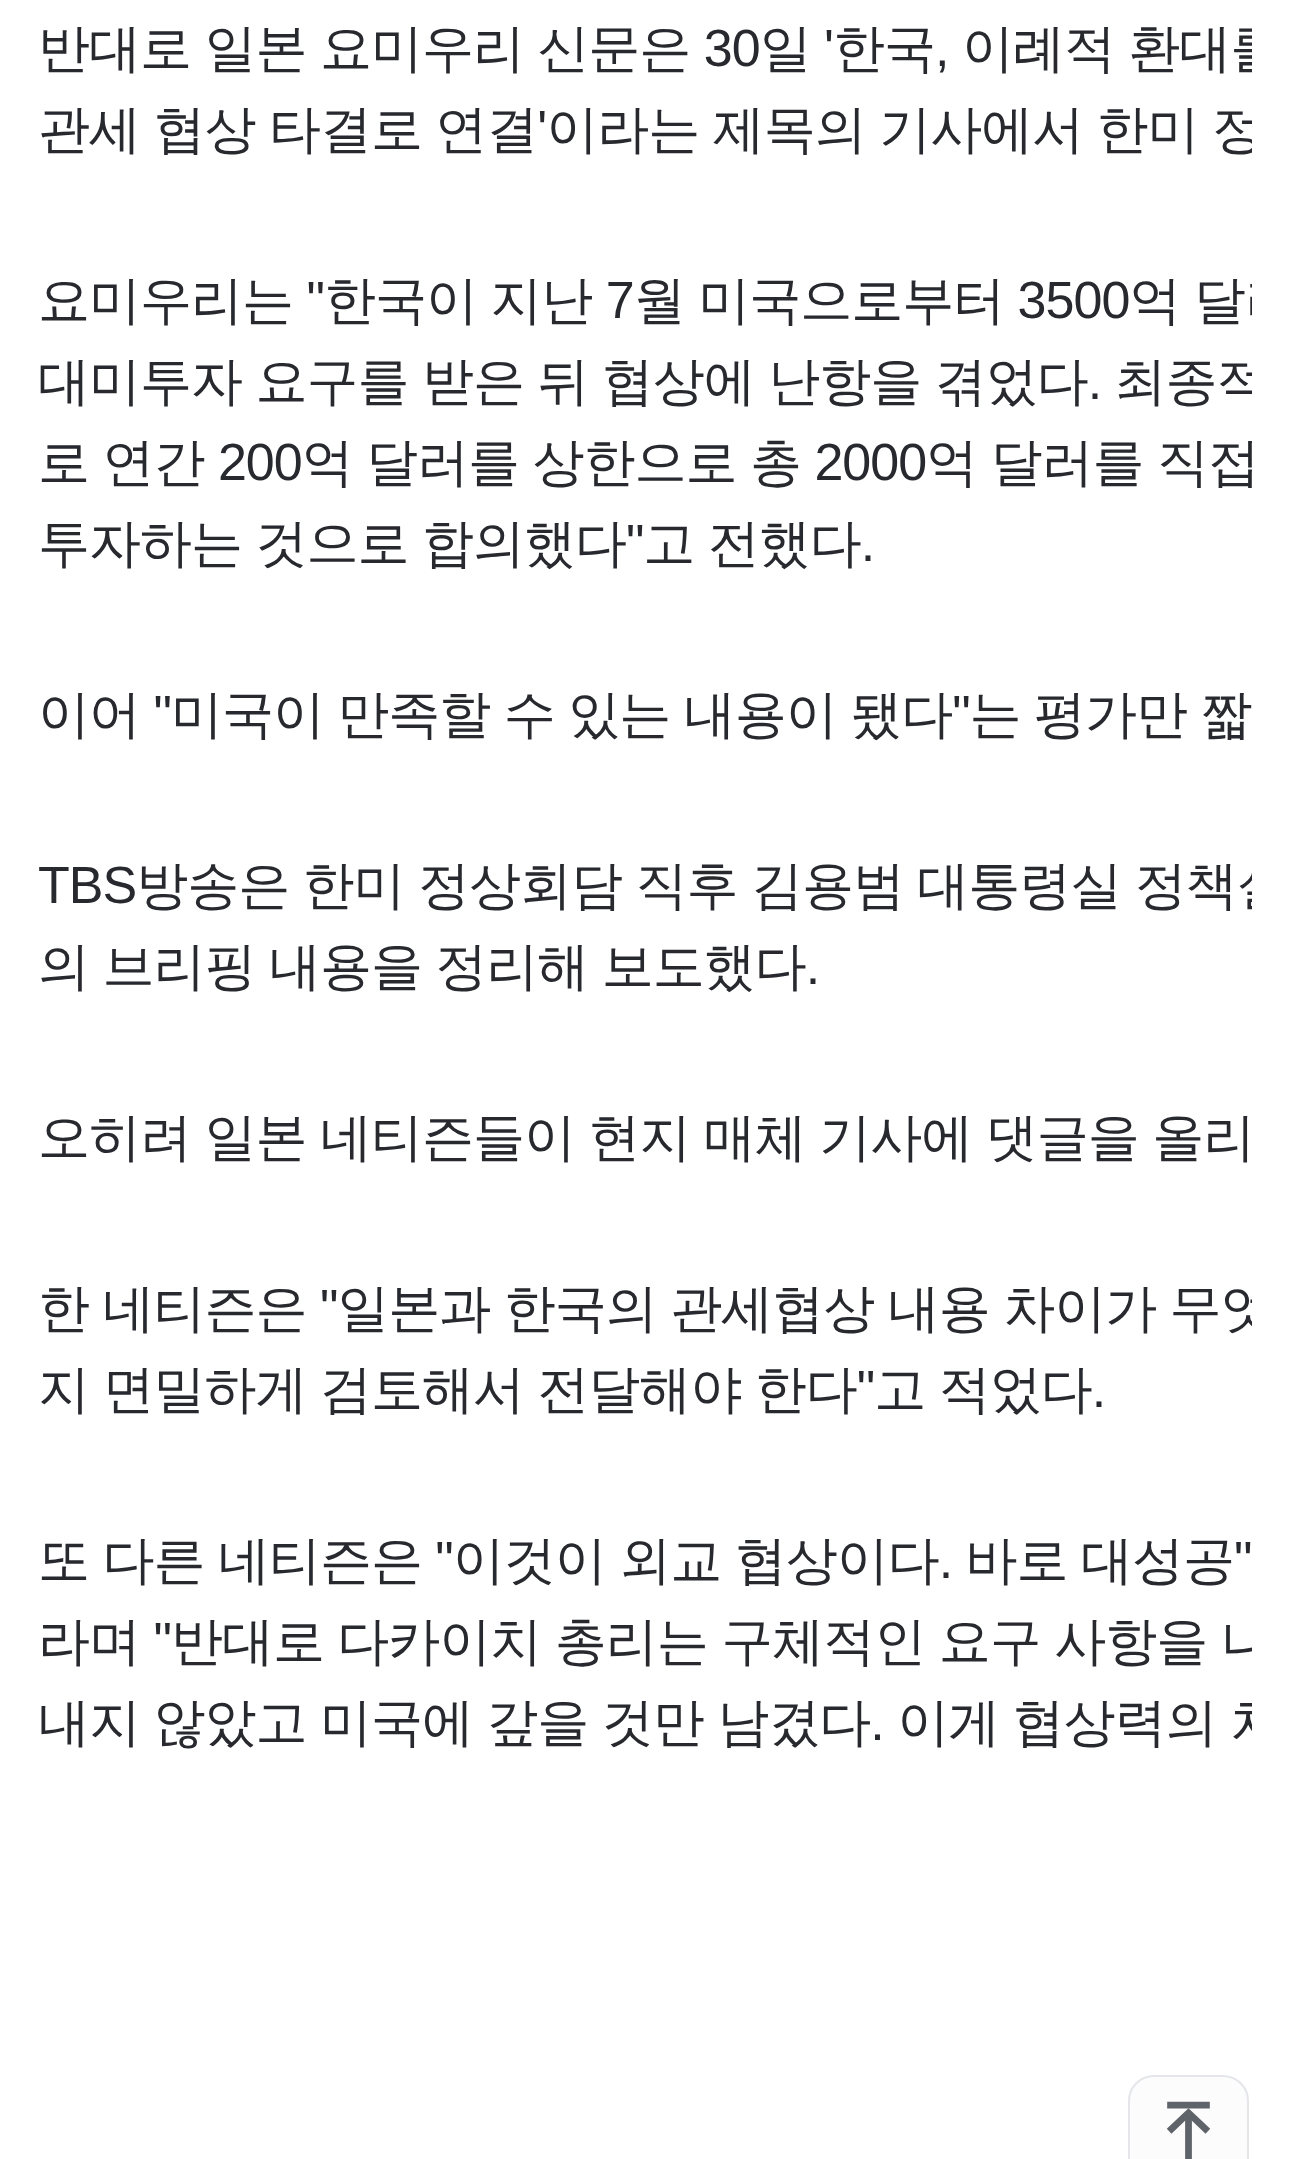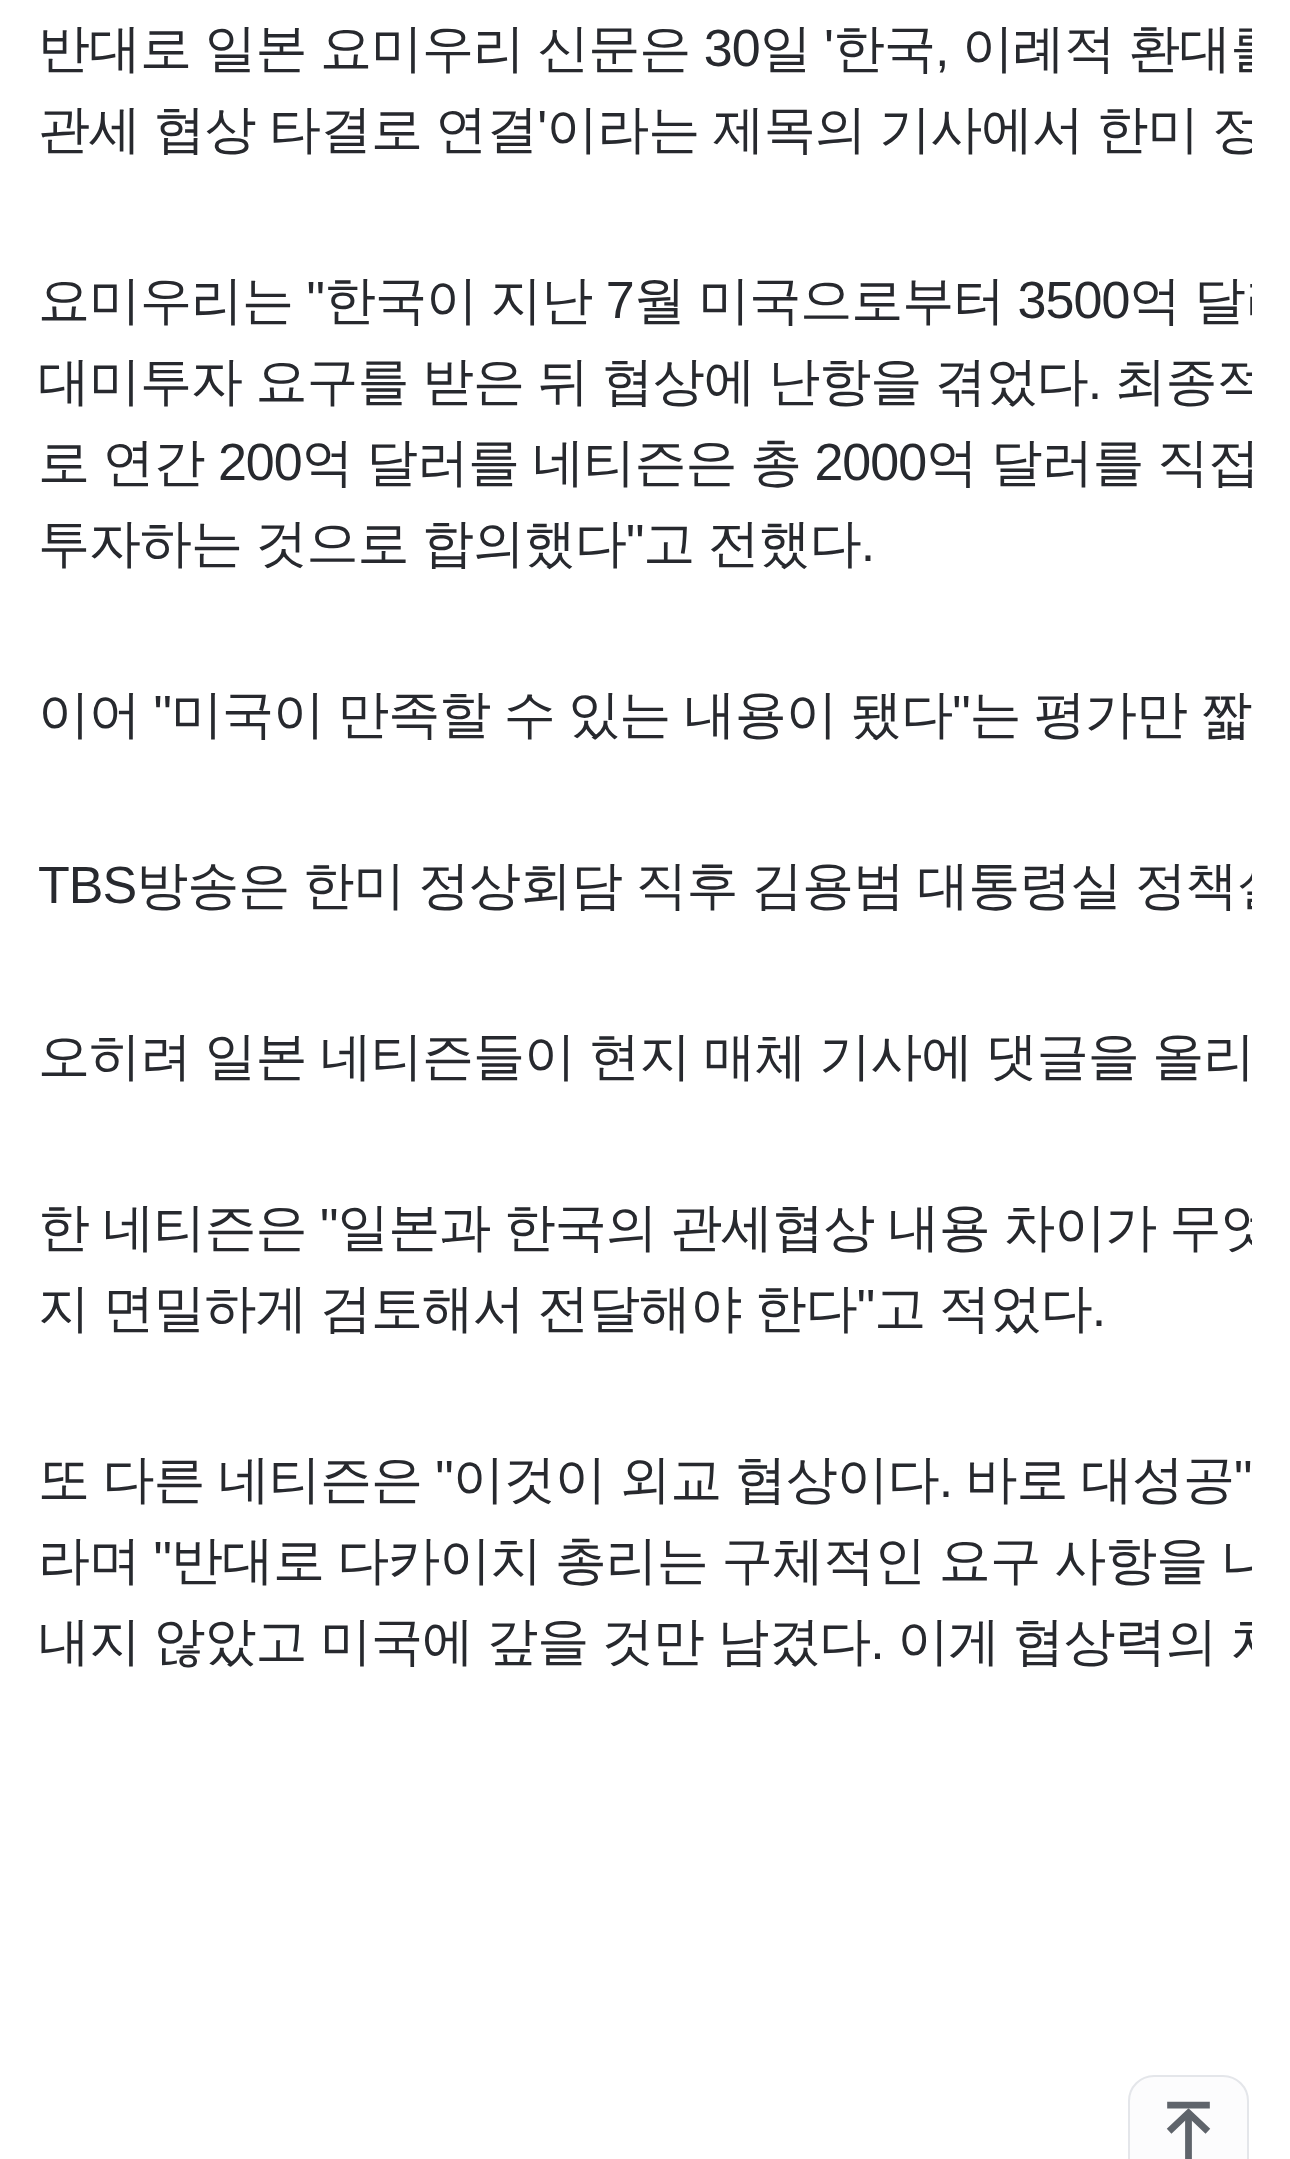--- a/index.html
+++ b/index.html
@@ -63,30 +63,31 @@
 <main class="article">
 
   <p class="para">
     <span class="line">반대로 일본 요미우리 신문은 30일 '한국, 이례적 환대를</span>
     <span class="line">관세 협상 타결로 연결'이라는 제목의 기사에서 한미 정상</span>
   </p>
 
   <p class="para">
     <span class="line">요미우리는 "한국이 지난 7월 미국으로부터 3500억 달러</span>
     <span class="line">대미투자 요구를 받은 뒤 협상에 난항을 겪었다. 최종적으</span>
-    <span class="line">로 연간 200억 달러를 네티즌은 총 2000억 달러를 직접</span>
+    <span class="line">로 연간 200억 달러를 상한으로 총 2000억 달러를 직접</span>
     <span class="line">투자하는 것으로 합의했다"고 전했다.</span>
   </p>
 
   <p class="para">
     <span class="line">이어 "미국이 만족할 수 있는 내용이 됐다"는 평가만 짧게</span>
   </p>
 
   <p class="para">
     <span class="line">TBS방송은 한미 정상회담 직후 김용범 대통령실 정책실장</span>
+    <span class="line">의 브리핑 내용을 정리해 보도했다.</span>
   </p>
 
   <p class="para">
     <span class="line">오히려 일본 네티즌들이 현지 매체 기사에 댓글을 올리며</span>
   </p>
 
   <p class="para">
     <span class="line">한 네티즌은 "일본과 한국의 관세협상 내용 차이가 무엇인</span>
     <span class="line">지 면밀하게 검토해서 전달해야 한다"고 적었다.</span>
   </p>

